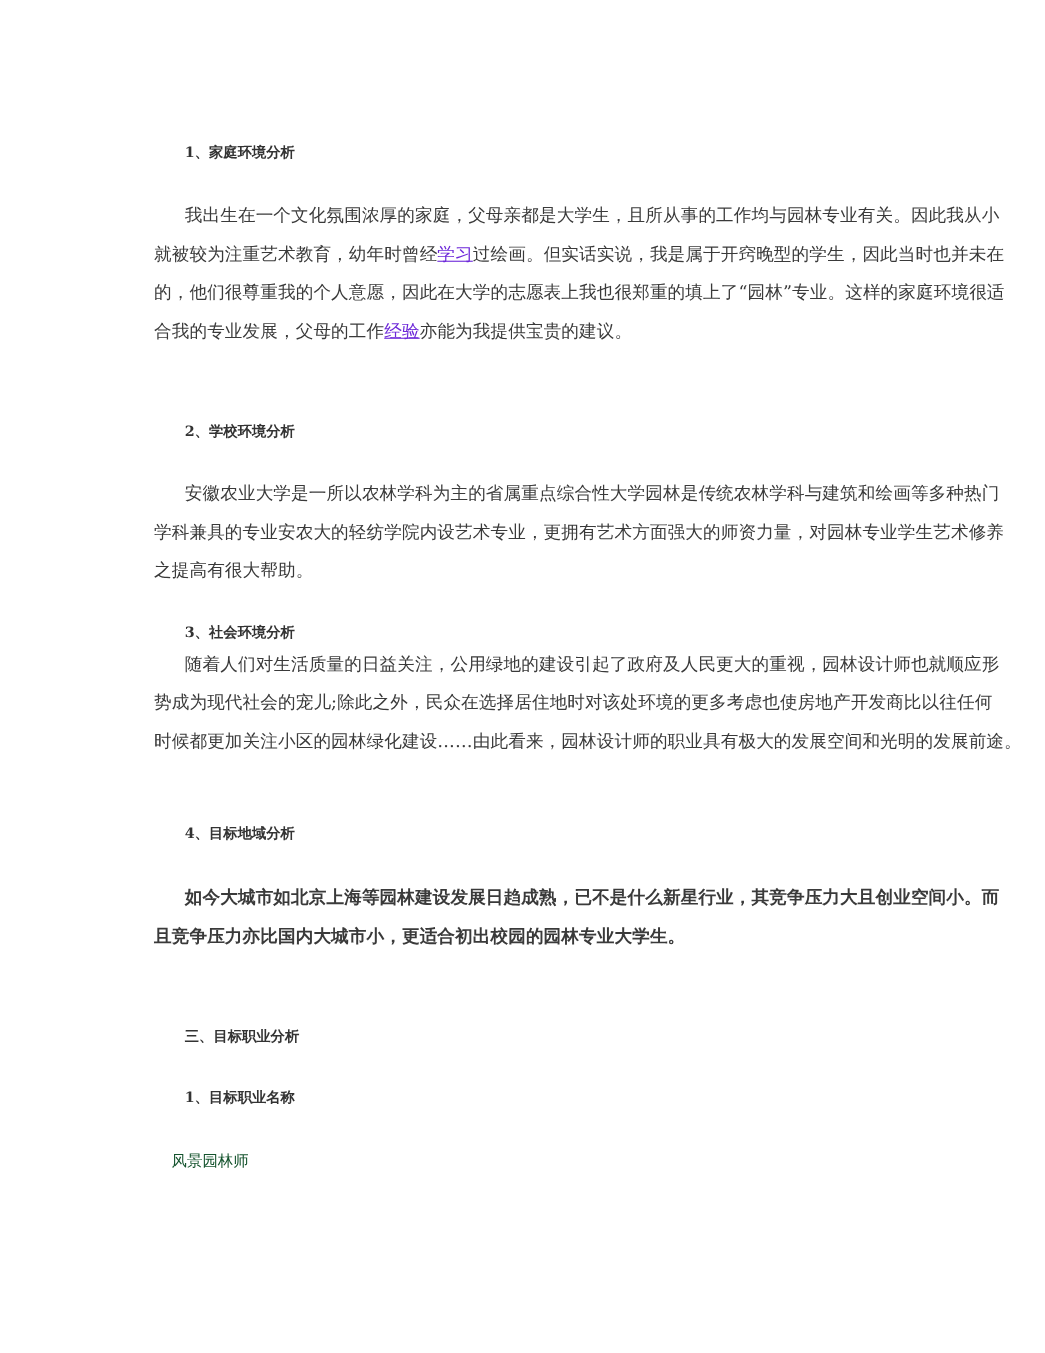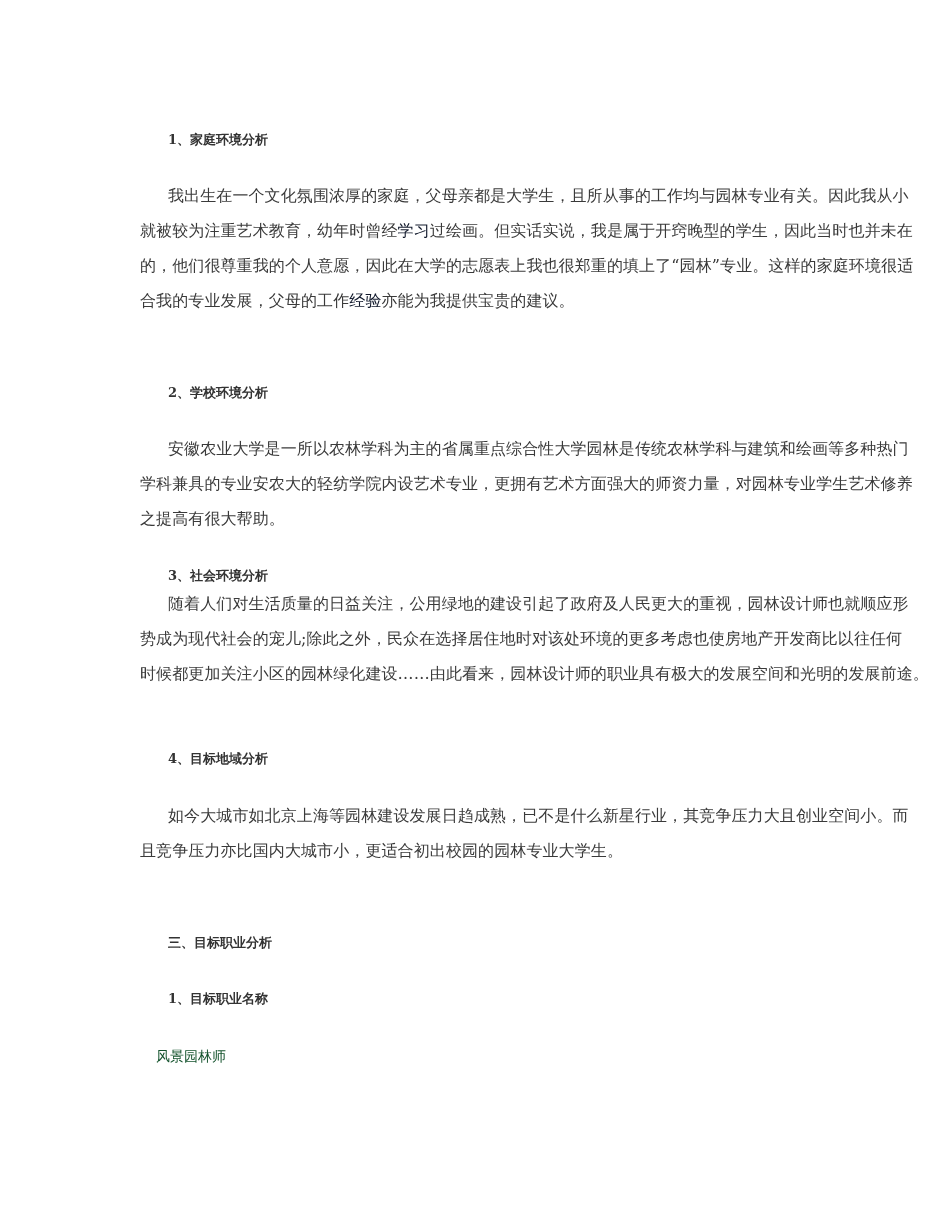--- a/index.html
+++ b/index.html
@@ -47,21 +47,22 @@
     .para .line.first {
       padding-left: 28px;
     }
     .para .line:not(.first) {
       text-indent: 0;
     }
     .para .line.first {
       text-indent: 0;
     }
     a.inline-link {
-      color: #0f172a;
+      color: #6d28d9;
+      text-decoration: underline;
       cursor: pointer;
     }
     .plain {
       position: absolute;
       left: 16px;
       font-size: 14px;
       color: #14532d;
       white-space: nowrap;
       line-height: 18px;
     }
@@ -87,21 +88,21 @@
   </div>
 
   <div class="heading" style="top:567px;">3、社会环境分析</div>
   <div class="para" style="top:586px;">
     <span class="line first">随着人们对生活质量的日益关注，公用绿地的建设引起了政府及人民更大的重视，园林设计师也就顺应形</span>
     <span class="line">势成为现代社会的宠儿;除此之外，民众在选择居住地时对该处环境的更多考虑也使房地产开发商比以往任何</span>
     <span class="line">时候都更加关注小区的园林绿化建设……由此看来，园林设计师的职业具有极大的发展空间和光明的发展前途。</span>
   </div>
 
   <div class="heading" style="top:750px;">4、目标地域分析</div>
-  <div class="para" style="top:798px;">
+  <div class="para" style="top:798px;font-weight:bold;">
     <span class="line first">如今大城市如北京上海等园林建设发展日趋成熟，已不是什么新星行业，其竞争压力大且创业空间小。而</span>
     <span class="line">且竞争压力亦比国内大城市小，更适合初出校园的园林专业大学生。</span>
   </div>
 
   <div class="heading" style="top:934px;">三、目标职业分析</div>
   <div class="heading" style="top:990px;">1、目标职业名称</div>
   <div class="plain" style="top:1047px;">风景园林师</div>
 
 </div>
 

